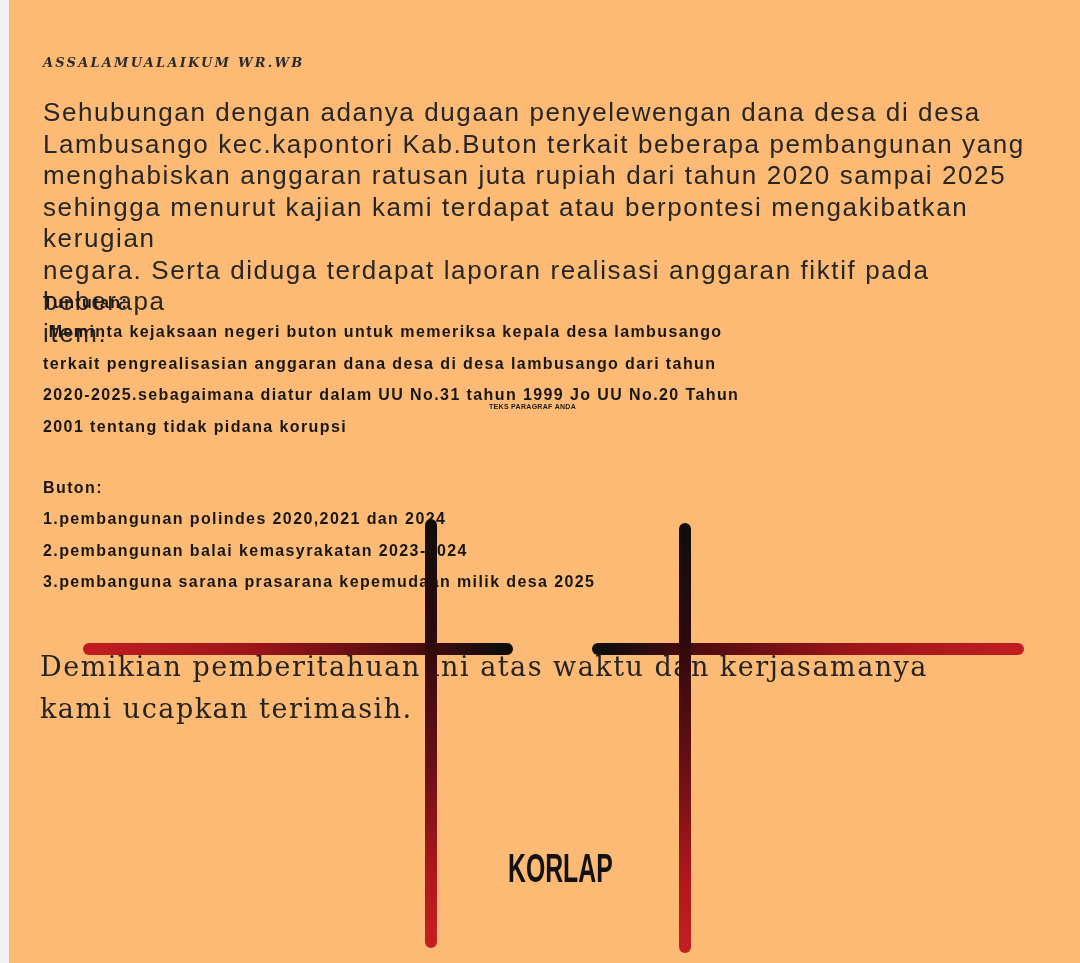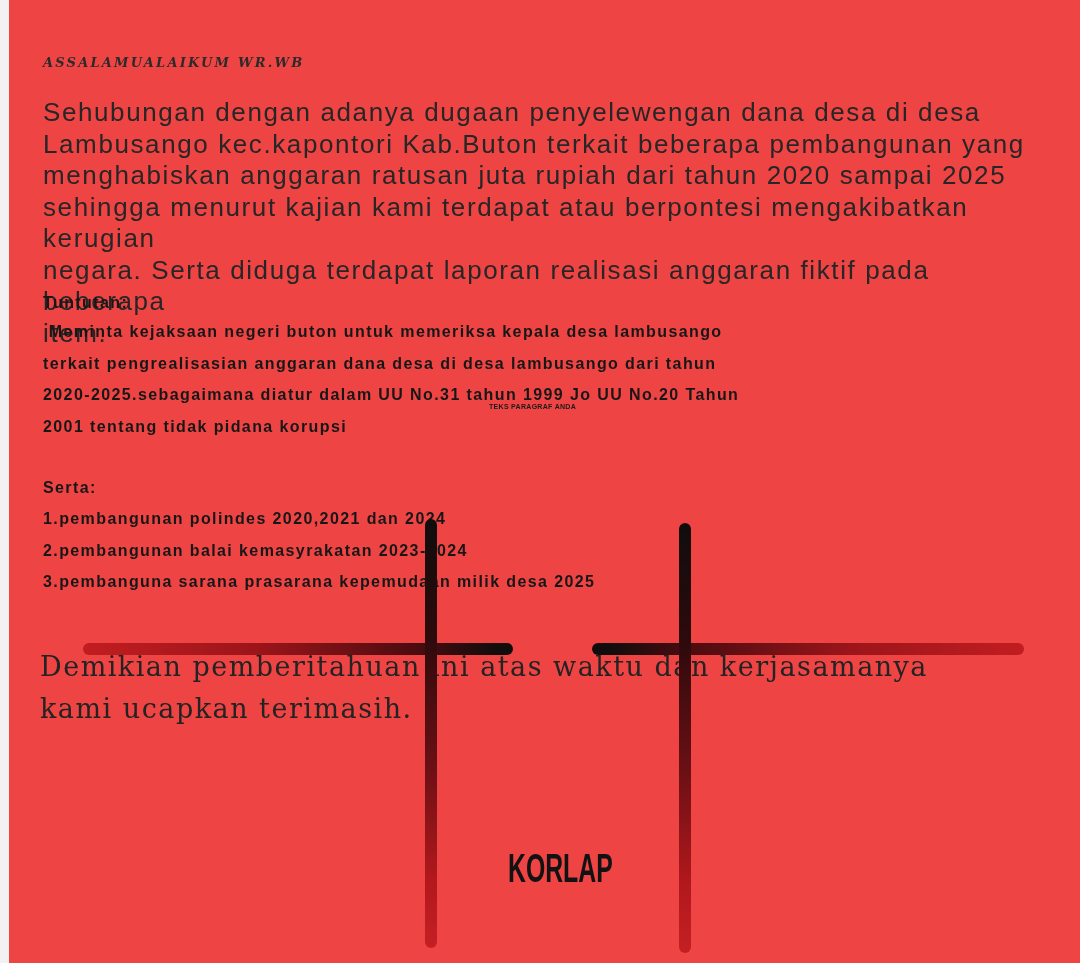--- a/index.html
+++ b/index.html
@@ -10,21 +10,21 @@
     width: 1080px;
     height: 963px;
     position: relative;
     overflow: hidden;
     background: #fdfdfd;
     font-family: "Liberation Sans", sans-serif;
   }
   .page {
     position: absolute;
     inset: 0;
-    background: #ef4444;
+    background: #fdba74;
     padding-left: 40px;
   }
   .edge-left {
     position: absolute;
     left: 0; top: 0;
     width: 9px; height: 100%;
     background: #f2f2f3;
   }
   .block {
     position: absolute;
@@ -127,21 +127,21 @@
 
   <div class="block bold-text demands-heading">Tuntutan:</div>
 
   <div class="block bold-text demands">&nbsp;Meminta kejaksaan negeri buton untuk memeriksa kepala desa lambusango
 terkait pengrealisasian anggaran dana desa di desa lambusango dari tahun
 2020-2025.sebagaimana diatur dalam UU No.31 tahun 1999 Jo UU No.20 Tahun
 2001 tentang tidak pidana korupsi</div>
 
   <div class="block placeholder-tiny">TEKS PARAGRAF ANDA</div>
 
-  <div class="block bold-text items-heading">Serta:</div>
+  <div class="block bold-text items-heading">Buton:</div>
 
   <div class="block bold-text items">1.pembangunan polindes 2020,2021 dan 2024
 2.pembangunan balai kemasyrakatan 2023-2024
 3.pembanguna sarana prasarana kepemudaan milik desa 2025</div>
 
   <div class="block closing">Demikian pemberitahuan ini atas waktu dan kerjasamanya
 kami ucapkan terimasih.</div>
 
   <div class="block korlap">KORLAP</div>
 

